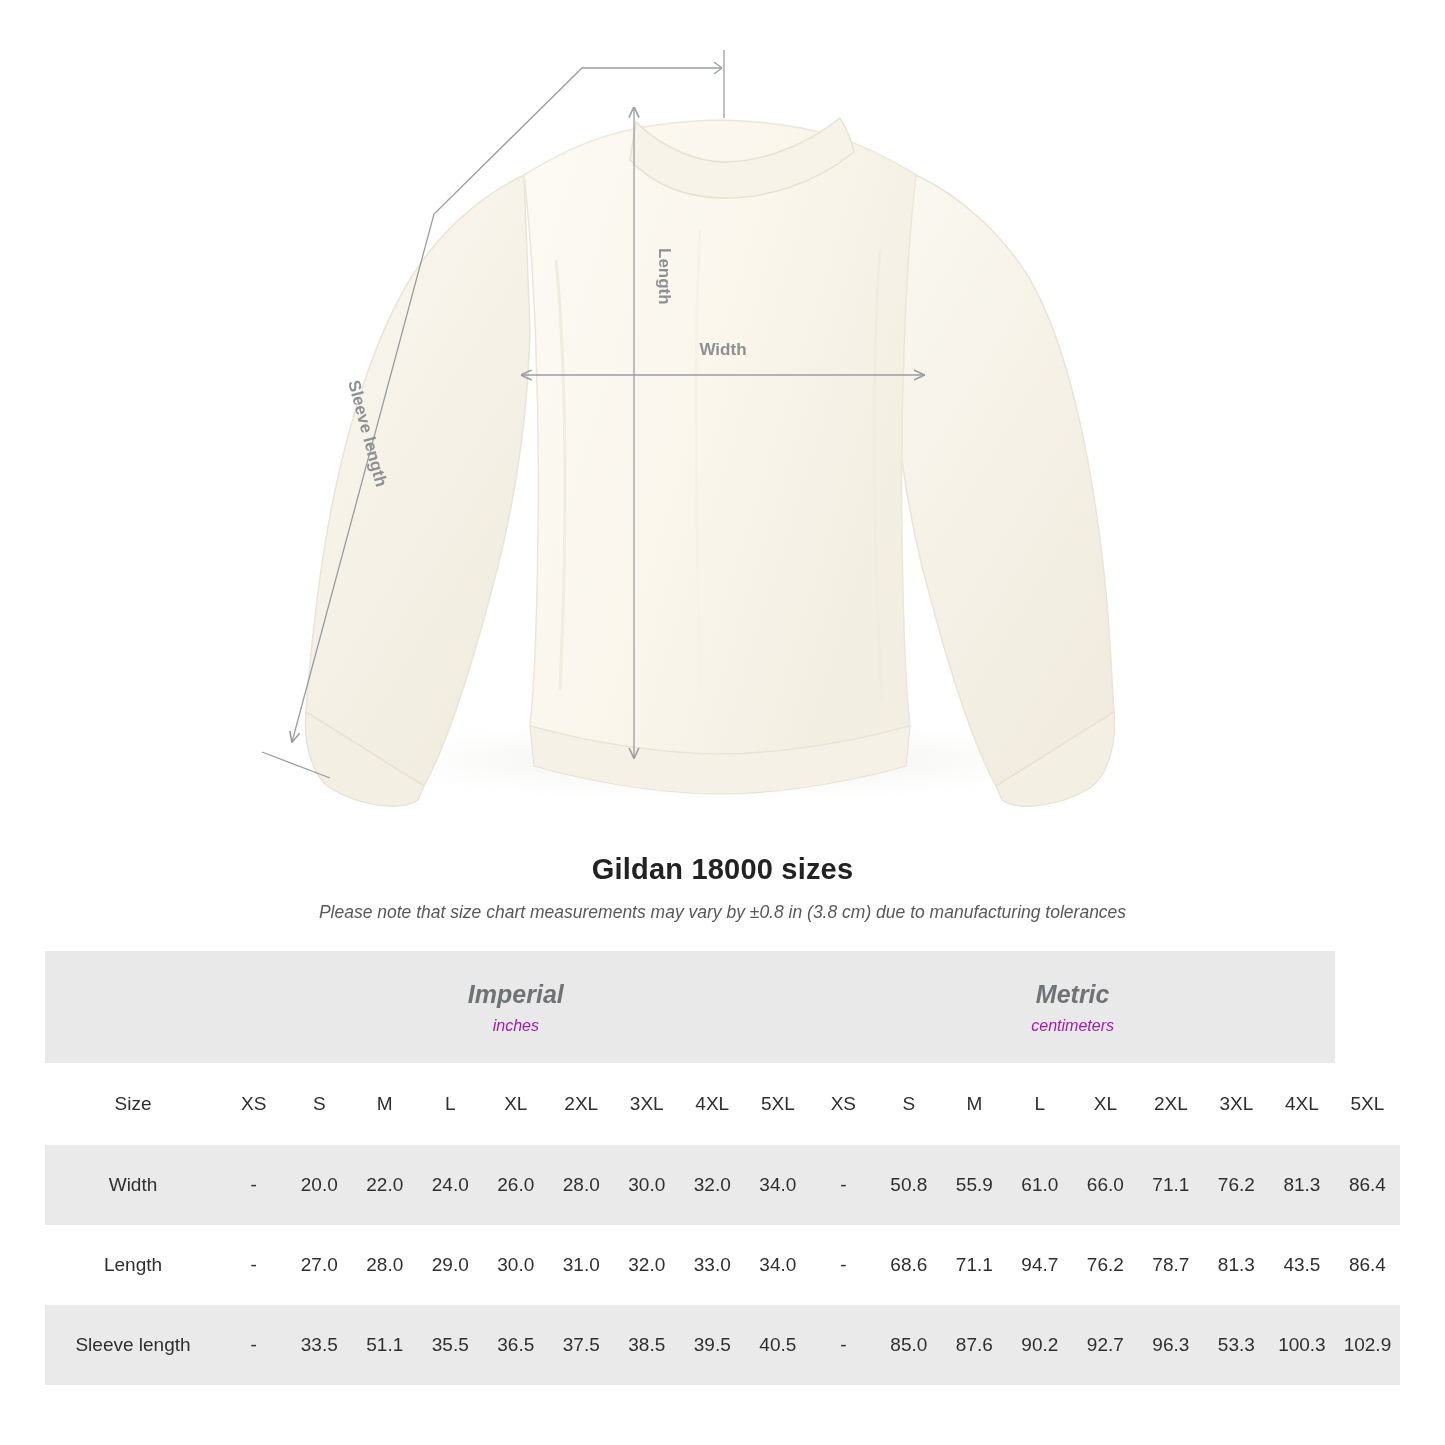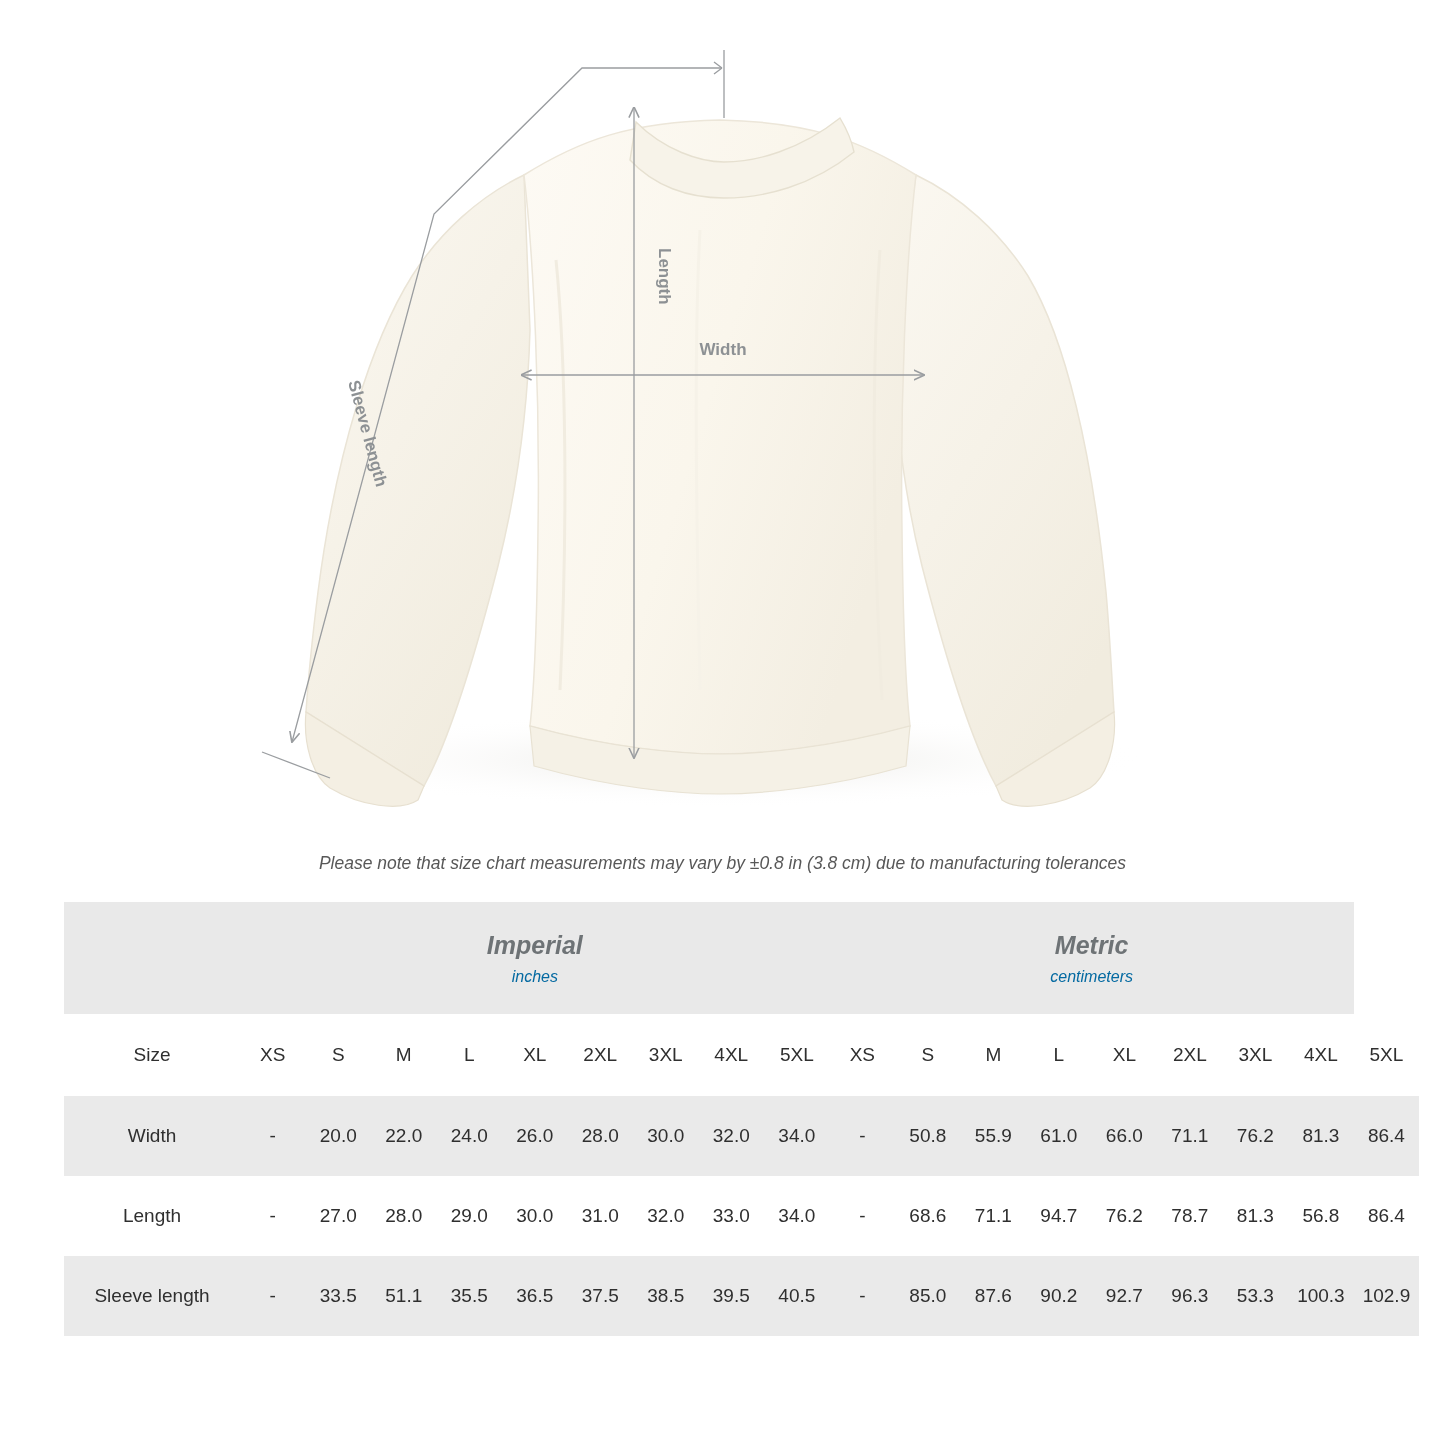--- a/index.html
+++ b/index.html
@@ -52,21 +52,21 @@
   .chart-note {
     font-size: 17.5px;
     font-style: italic;
     color: #585858;
     margin-top: 16px;
   }
 
   
   .table-wrap {
     margin-top: 28px;
-    padding: 0 64px;
+    padding: 0 45px;
   }
   table.size-table {
     width: 1355px;
     border-collapse: collapse;
     table-layout: fixed;
   }
   table.size-table td,
   table.size-table th {
     text-align: center;
     vertical-align: middle;
@@ -81,21 +81,21 @@
   }
   .unit-name {
     font-size: 25px;
     font-style: italic;
     font-weight: bold;
     color: #6e7376;
   }
   .unit-sub {
     font-size: 16px;
     font-style: italic;
-    color: #0369a1;
+    color: #a21caf;
     margin-top: 8px;
   }
 
   .hdr-row td {
     height: 80px;
     background: #ffffff;
     font-size: 19px;
     font-weight: bold;
     color: #2f2f2f;
   }
@@ -216,20 +216,21 @@
         <path d="M 722 68 L 582 68 L 434 214 L 292 742" fill="none" stroke="#9a9da0" stroke-width="1.3" marker-end="url(#arrowEnd)"></path>
         <path d="M 722 68 L 714 62 M 722 68 L 714 74" fill="none" stroke="#9a9da0" stroke-width="1.3"></path>
         <line x1="724" y1="50" x2="724" y2="118" stroke="#9a9da0" stroke-width="1.3"></line>
         <path d="M 262 752 L 330 778" fill="none" stroke="#9a9da0" stroke-width="1.3"></path>
         <text class="dim-label" transform="translate(348,382) rotate(75)">Sleeve length</text>
       </g>
     </svg>
   </div>
 
   <div class="title-block">
+    <div class="chart-title">Gildan 18000 sizes</div>
     <div class="chart-note">Please note that size chart measurements may vary by ±0.8 in (3.8 cm) due to manufacturing tolerances</div>
   </div>
 
   <div class="table-wrap">
     <table class="size-table">
       <colgroup>
         <col class="c-label">
         <col class="c-data">
           <col class="c-data">
           <col class="c-data">
@@ -316,21 +317,21 @@
           <td>32.0</td>
           <td>33.0</td>
           <td>34.0</td>
           <td>-</td>
           <td>68.6</td>
           <td>71.1</td>
           <td>94.7</td>
           <td>76.2</td>
           <td>78.7</td>
           <td>81.3</td>
-          <td>56.8</td>
+          <td>43.5</td>
           <td>86.4</td>
         </tr>
         <tr class="band-a">
           <td class="rowlabel">Sleeve length</td>
           <td>-</td>
           <td>33.5</td>
           <td>51.1</td>
           <td>35.5</td>
           <td>36.5</td>
           <td>37.5</td>

